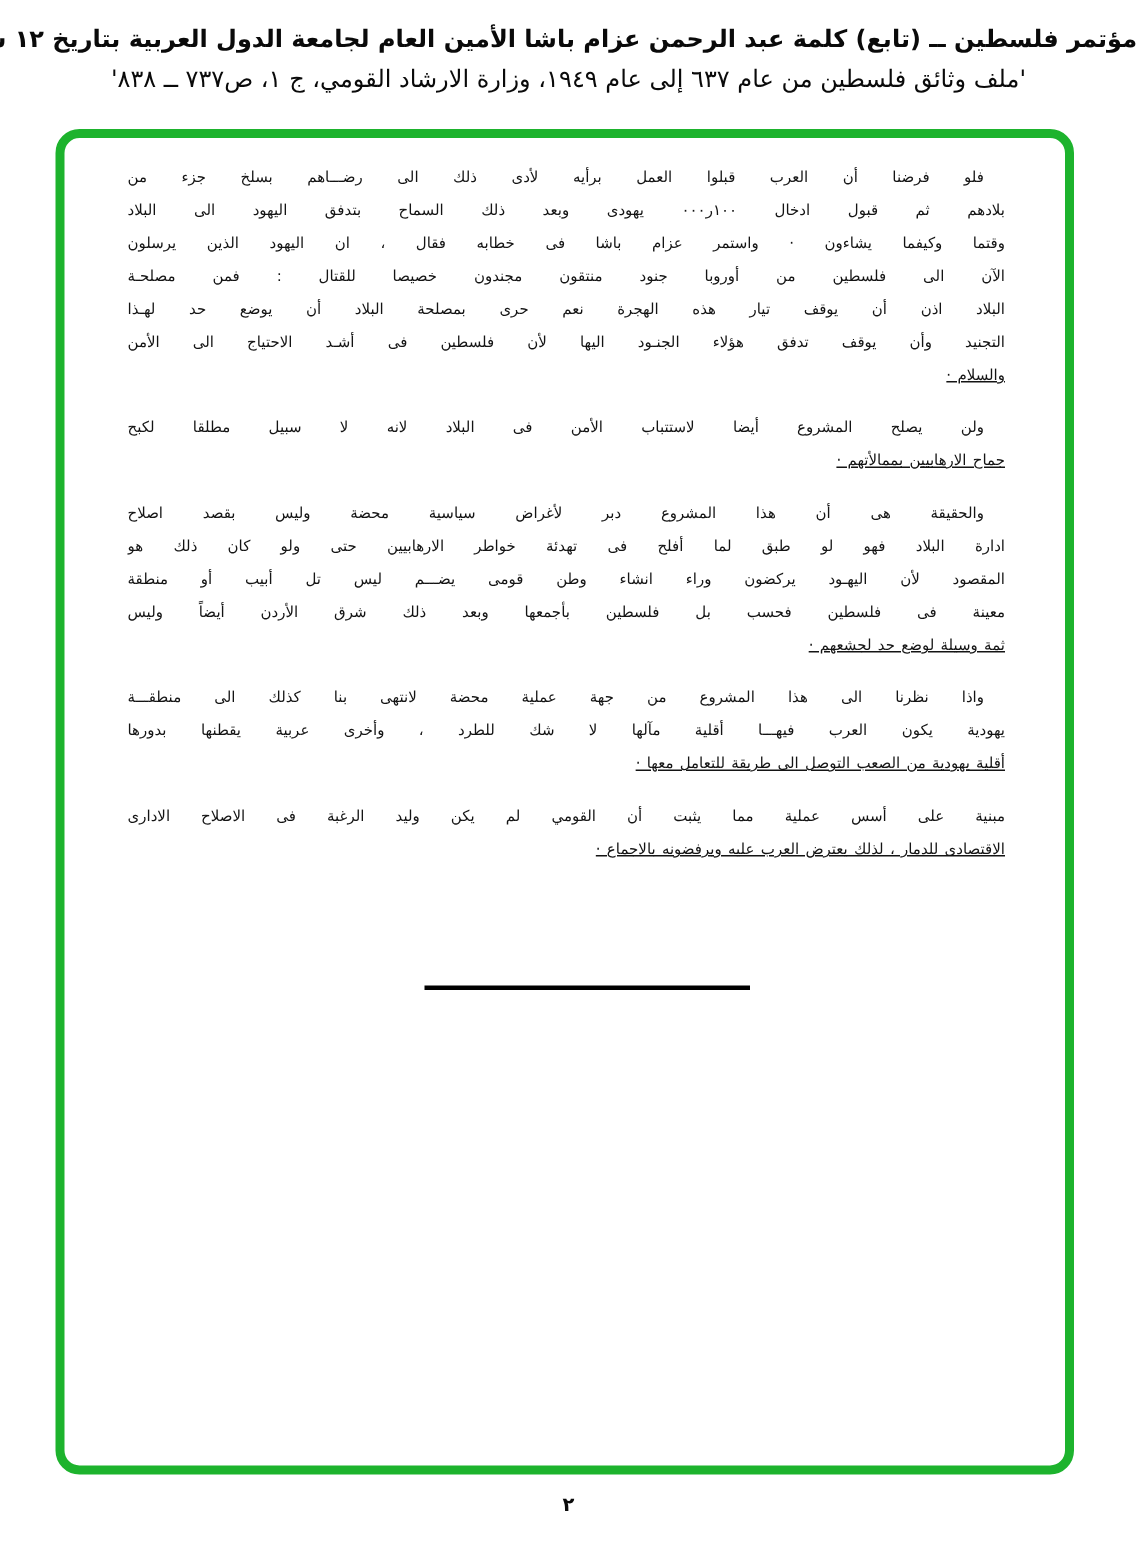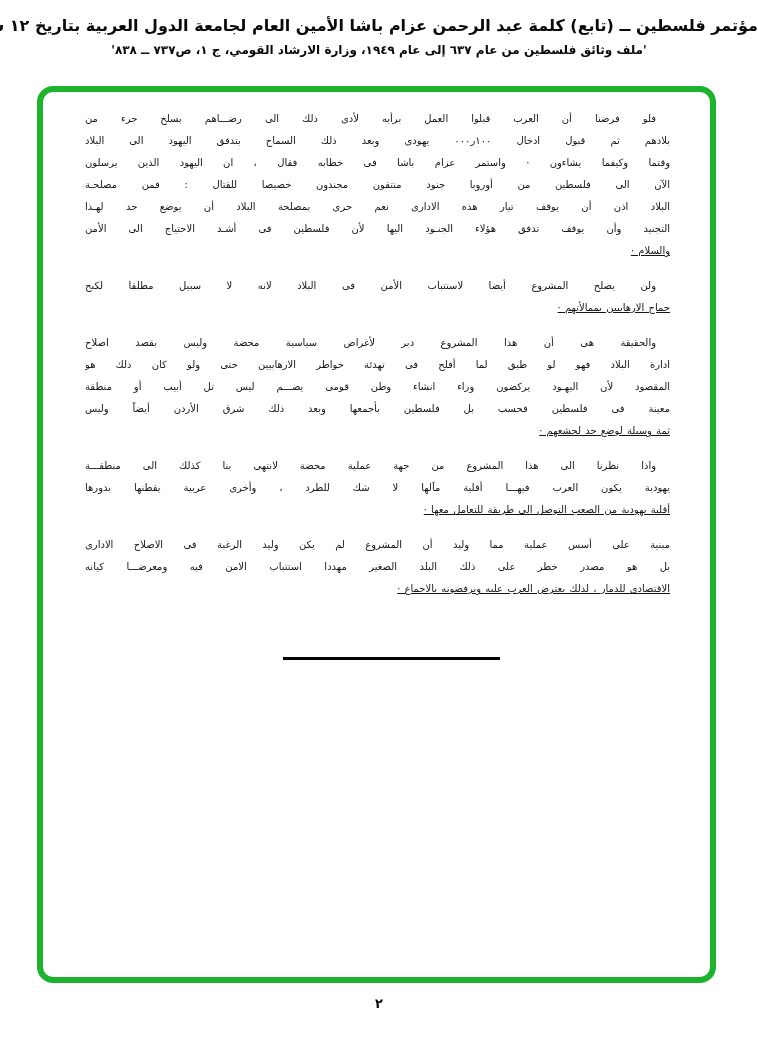--- a/index.html
+++ b/index.html
@@ -8,21 +8,21 @@
     font-family:"DejaVu Sans",sans-serif;color:#111;overflow:hidden;
   }
   .page-header{
     position:absolute;top:16px;left:0;right:0;
     direction:rtl;text-align:center;
   }
   .header-title{
     font-size:16px;font-weight:bold;white-space:nowrap;color:#0a0a0a;
   }
   .header-source{
-    font-size:12px;font-weight:bold;margin-top:8px;white-space:nowrap;color:#0a0a0a;
+    font-size:16px;font-weight:normal;margin-top:8px;white-space:nowrap;color:#0a0a0a;
   }
   .green-box{
     position:absolute;left:37px;top:86px;width:667px;height:885px;
     border:6px solid #1db32d;border-radius:16px;background:#ffffff;
   }
   .doc{
     position:absolute;left:85px;top:108px;width:585px;
     direction:rtl;font-size:10px;line-height:22px;color:#141414;
   }
   .para{margin:0 0 13px 0;}
@@ -50,42 +50,41 @@
 </header>
 
 <div class="green-box"></div>
 
 <main class="doc">
     <div class="para">
       <div class="line first">فلو فرضنا أن العرب قبلوا العمل برأيه لأدى ذلك الى رضـــاهم بسلخ جزء من</div>
       <div class="line">بلادهم ثم قبول ادخال ١٠٠ر٠٠٠ يهودى وبعد ذلك السماح بتدفق اليهود الى البلاد</div>
       <div class="line">وقتما وكيفما يشاءون · واستمر عزام باشا فى خطابه فقال ، ان اليهود الذين يرسلون</div>
       <div class="line">الآن الى فلسطين من أوروبا جنود منتقون مجندون خصيصا للقتال : فمن مصلحـة</div>
-      <div class="line">البلاد اذن أن يوقف تيار هذه الادارى نعم حرى بمصلحة البلاد أن يوضع حد لهـذا</div>
+      <div class="line">البلاد اذن أن يوقف تيار هذه الهجرة نعم حرى بمصلحة البلاد أن يوضع حد لهـذا</div>
       <div class="line">التجنيد وأن يوقف تدفق هؤلاء الجنـود اليها لأن فلسطين فى أشـد الاحتياج الى الأمن</div>
       <div class="line lastline">والسلام ·</div>
     </div>
     <div class="para">
       <div class="line first">ولن يصلح المشروع أيضا لاستتباب الأمن فى البلاد لانه لا سبيل مطلقا لكبح</div>
       <div class="line lastline">جماح الارهابيين بممالأتهم ·</div>
     </div>
     <div class="para">
       <div class="line first">والحقيقة هى أن هذا المشروع دبر لأغراض سياسية محضة وليس بقصد اصلاح</div>
       <div class="line">ادارة البلاد فهو لو طبق لما أفلح فى تهدئة خواطر الارهابيين حتى ولو كان ذلك هو</div>
       <div class="line">المقصود لأن اليهـود يركضون وراء انشاء وطن قومى يضـــم ليس تل أبيب أو منطقة</div>
       <div class="line">معينة فى فلسطين فحسب بل فلسطين بأجمعها وبعد ذلك شرق الأردن أيضاً وليس</div>
       <div class="line lastline">ثمة وسيلة لوضع حد لجشعهم ·</div>
     </div>
     <div class="para">
       <div class="line first">واذا نظرنا الى هذا المشروع من جهة عملية محضة لانتهى بنا كذلك الى منطقـــة</div>
       <div class="line">يهودية يكون العرب فيهـــا أقلية مآلها لا شك للطرد ، وأخرى عربية يقطنها بدورها</div>
       <div class="line lastline">أقلية يهودية من الصعب التوصل الى طريقة للتعامل معها ·</div>
     </div>
     <div class="para">
-      <div class="line">مبنية على أسس عملية مما وليد أن المشروع لم يكن وليد الرغبة فى الاصلاح الادارى</div>
-      <div class="line">بل هو مصدر خطر على ذلك البلد الصغير مهددا استتباب الامن فيه ومعرضـــا كيانه</div>
+      <div class="line">مبنية على أسس عملية مما يثبت أن القومي لم يكن وليد الرغبة فى الاصلاح الادارى</div>
       <div class="line lastline">الاقتصادى للدمار ، لذلك يعترض العرب عليه ويرفضونه بالاجماع ·</div>
     </div>
   </main>
 
 <div class="separator"></div>
 
 <footer class="page-number">٢</footer>
 
 </body></html>

